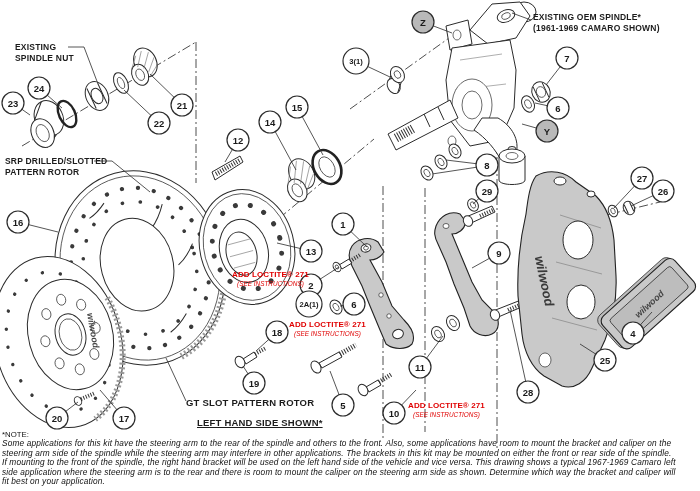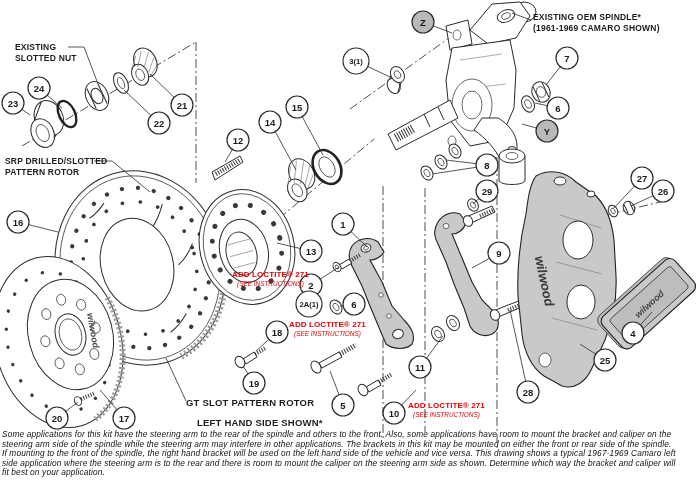--- a/index.html
+++ b/index.html
@@ -2,21 +2,21 @@
 <html><head>
 <meta charset="utf-8">
 <style>
   html,body{margin:0;padding:0;background:#fff;}
   #stage{position:relative;width:700px;height:491px;background:#ffffff;overflow:hidden;
          font-family:"Liberation Sans",sans-serif;}
   #art{position:absolute;left:0;top:0;}
   .lbl{position:absolute;color:#1c1c1c;font:bold 8.5px/1.25 "Liberation Sans",sans-serif;
        letter-spacing:.2px;white-space:pre-line;}
   .lbl-lg{font-size:9.5px;}
-  .underline{}
+  .underline{text-decoration:underline;}
   .loctite{position:absolute;text-align:center;}
   .loc-title{color:#e00000;font:bold 8px/1.1 "Liberation Sans",sans-serif;letter-spacing:.1px;}
   .loc-sub{color:#e00000;font:italic 6.4px/1.2 "Liberation Sans",sans-serif;}
   #note-block{position:absolute;left:2px;top:430px;width:676px;}
   .note-head{color:#111;font:7.8px/1.2 "Liberation Sans",sans-serif;}
   .note-body{color:#111;font:italic 8.3px/9.5px "Liberation Sans",sans-serif;
              letter-spacing:.15px;}
   
   .ln{stroke:#2b2b2b;stroke-width:1;fill:none;}
   .axis{stroke:#3a3a3a;stroke-width:.9;fill:none;stroke-dasharray:9 3 2 3;}
@@ -457,21 +457,21 @@
           <text x="633" y="333.5" class="cot">4</text>
         </g>
         <g>
           <circle cx="605" cy="360" r="11" class="co"></circle>
           <text x="605" y="360.5" class="cot">25</text>
         </g>
       </g>
 </svg>
 
 <div class="lbl" style="left:15px;top:42px;">EXISTING
-SLOTTED NUT</div>
+SPINDLE NUT</div>
 <div class="lbl" style="left:533px;top:12px;">EXISTING OEM SPINDLE*
 (1961-1969 CAMARO SHOWN)</div>
 <div class="lbl" style="left:5px;top:156px;">SRP DRILLED/SLOTTED
 PATTERN ROTOR</div>
 <div class="lbl lbl-lg" style="left:186px;top:397px;">GT SLOT PATTERN ROTOR</div>
 <div class="lbl lbl-lg underline" style="left:197px;top:417px;">LEFT HAND SIDE SHOWN*</div>
 
 <div id="loctite-layer">
       <div class="loctite" style="left: 232px; top: 271px;">
         <div class="loc-title">ADD LOCTITE® 271</div>
@@ -481,16 +481,17 @@
         <div class="loc-title">ADD LOCTITE® 271</div>
         <div class="loc-sub">(SEE INSTRUCTIONS)</div>
       </div>
       <div class="loctite" style="left: 408px; top: 402px;">
         <div class="loc-title">ADD LOCTITE® 271</div>
         <div class="loc-sub">(SEE INSTRUCTIONS)</div>
       </div>
     </div>
 
 <div id="note-block">
+  <div class="note-head">*NOTE:</div>
   <div class="note-body">Some applications for this kit have the steering arm to the rear of the spindle and others to the front.  Also, some applications have room to mount the bracket and caliper on the steering arm side of the spindle while the steering arm may interfere in other applications.  The brackets in this kit may be mounted on either the front or rear side of the spindle.  If mounting to the front of the spindle, the right hand bracket will be used on the left hand side of the vehicle and vice versa.  This drawing shows a typical 1967-1969 Camaro left side application where the steering arm is to the rear and there is room to mount the caliper on the steering arm side as shown.  Determine which way the bracket and caliper will fit best on your application.</div>
 </div>
 
 </div>
 
 </body></html>

